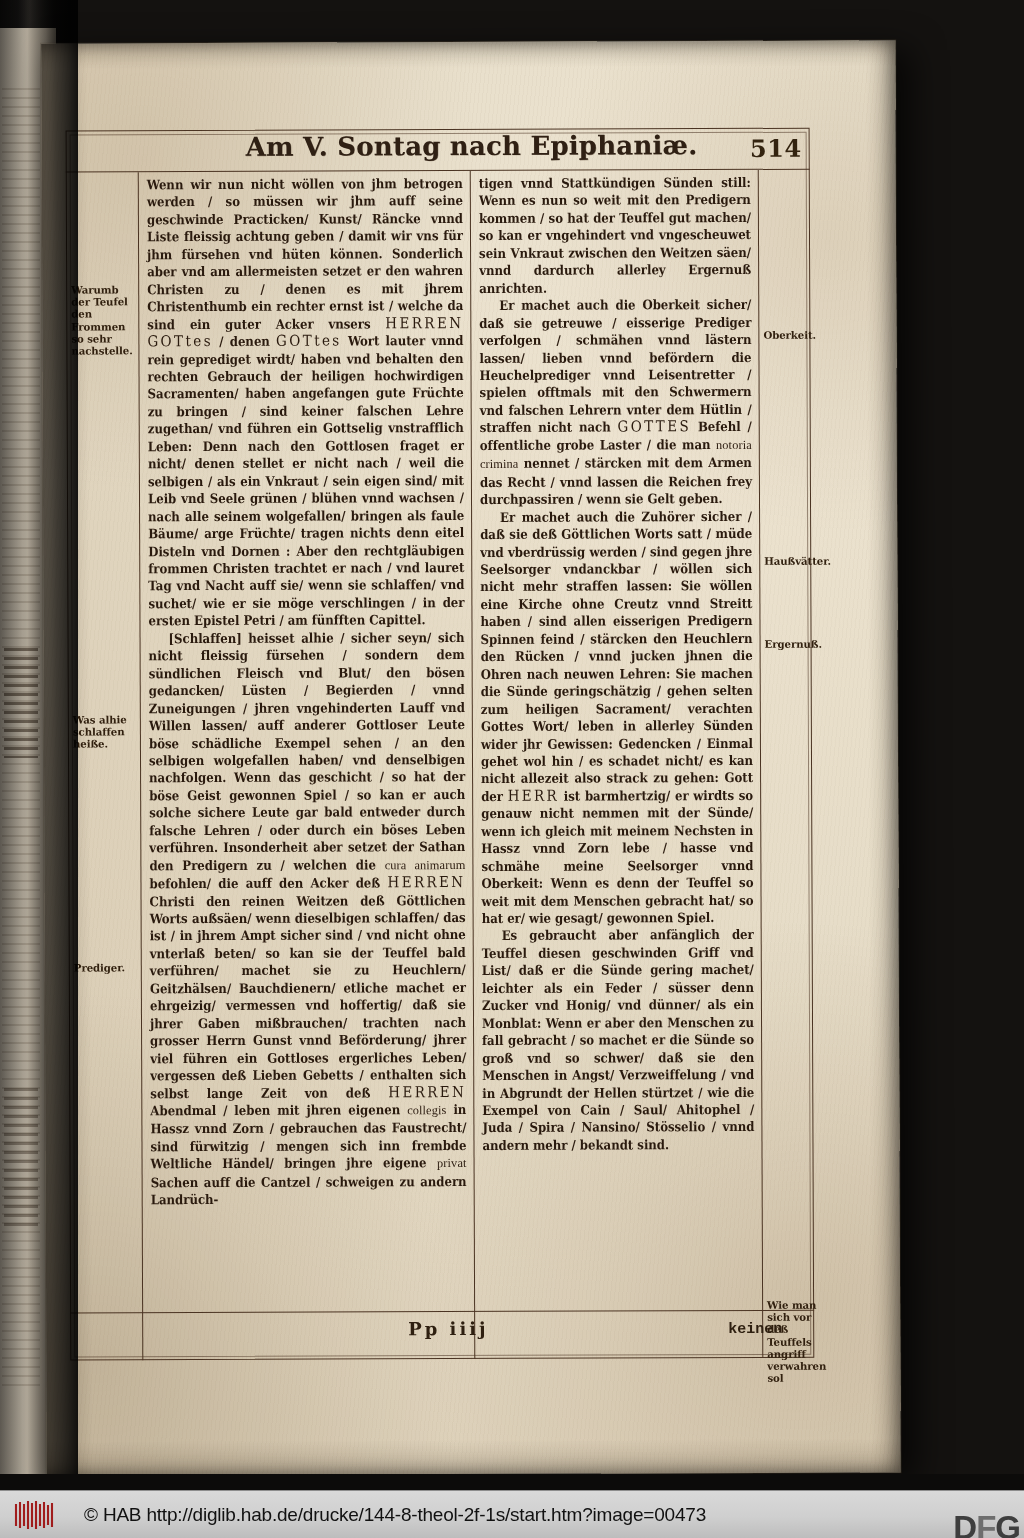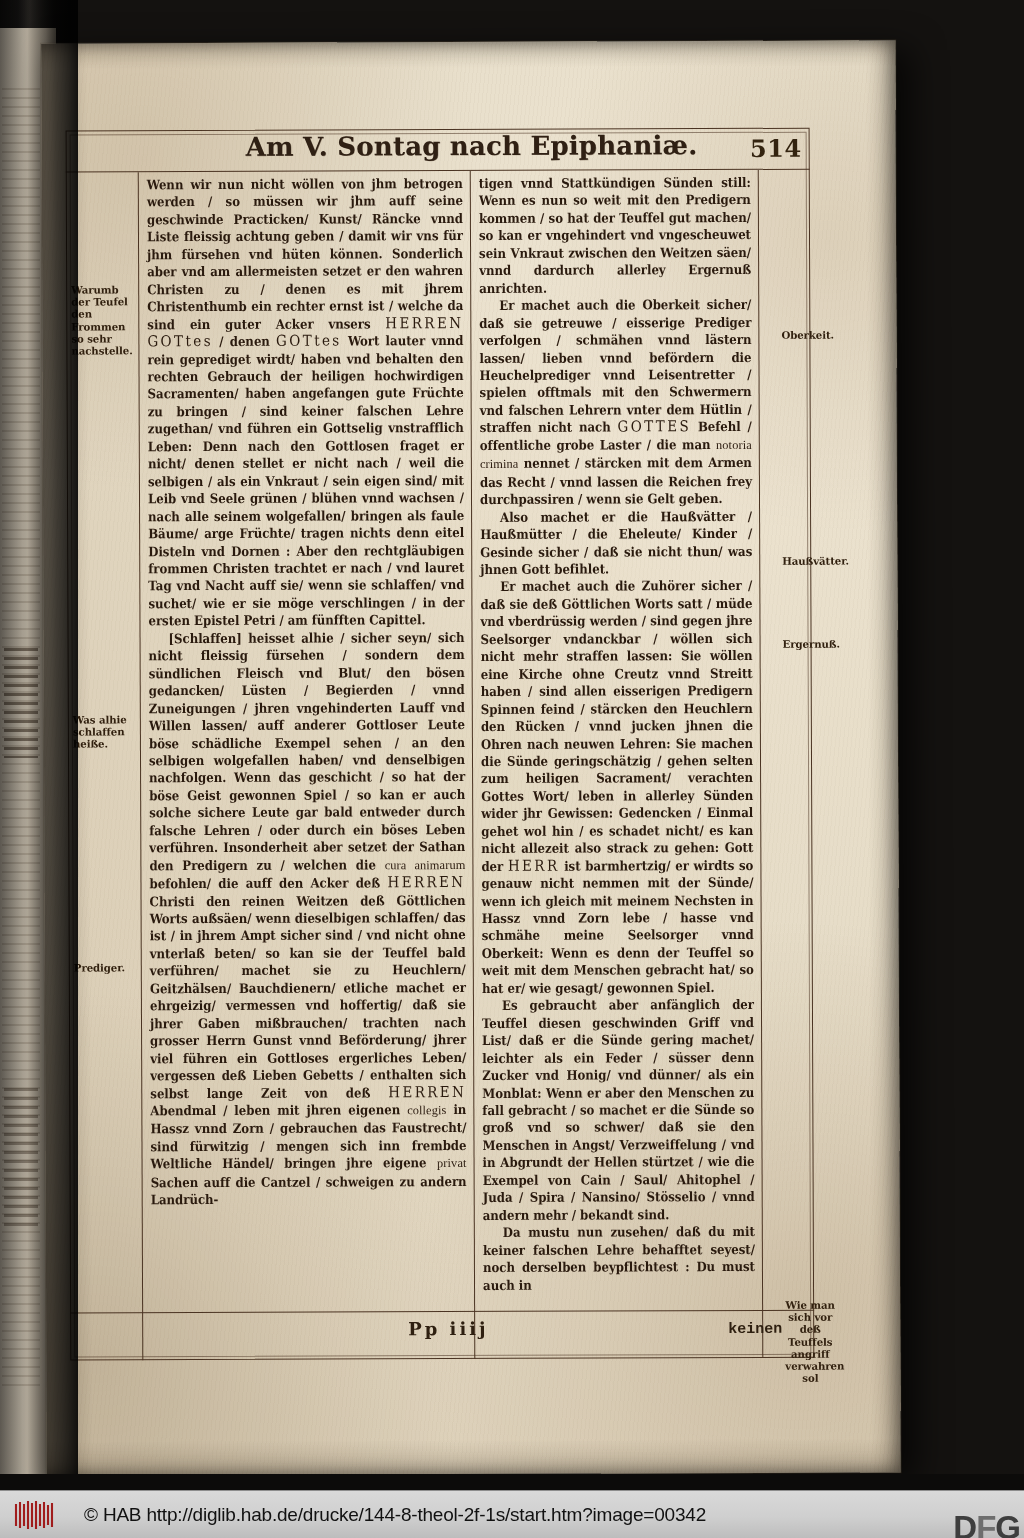--- a/index.html
+++ b/index.html
@@ -214,21 +214,21 @@
     position: absolute;
     z-index: 6;
     font-family: "DejaVu Serif", serif;
     font-weight: 600;
     font-size: 10.2px;
     line-height: 12.2px;
     color: #31200f;
     letter-spacing: -.1px;
   }
   .margin-note.left  { left: 29px; width: 65px; text-align: left; }
-  .margin-note.right { left: 739px; width: 50px; text-align: center; }
+  .margin-note.right { left: 721px; width: 50px; text-align: left; }
 
   #note-warumb   { top: 240px; }
   #note-alhie    { top: 670px; }
   #note-prediger { top: 918px; }
 
   #note-oberkeit  { top: 288px; }
   #note-hausv     { top: 514px; }
   #note-zuhoerer  { top: 597px; }
   #note-wieman    { top: 1258px; }
 
@@ -342,24 +342,22 @@
     <div class="margin-note right" id="note-wieman">Wie man sich vor deß Teuffels angriff verwahren sol</div>
 
     <div class="col fk" id="col-left">
       <p>Wenn wir nun nicht wöllen von jhm betrogen werden / so müssen wir jhm auff seine geschwinde Practicken/ Kunst/ Räncke vnnd Liste fleissig achtung geben / damit wir vns für jhm fürsehen vnd hüten können. Sonderlich aber vnd am allermeisten setzet er den wahren Christen zu / denen es mit jhrem Christenthumb ein rechter ernst ist / welche da sind ein guter Acker vnsers <span class="caps"><span class="caps">HERR</span>EN</span> <span class="caps">GOTtes</span> / denen <span class="caps">GOTtes</span> Wort lauter vnnd rein geprediget wirdt/ haben vnd behalten den rechten Gebrauch der heiligen hochwirdigen Sacramenten/ haben angefangen gute Früchte zu bringen / sind keiner falschen Lehre zugethan/ vnd führen ein Gottselig vnstrafflich Leben: Denn nach den Gottlosen fraget er nicht/ denen stellet er nicht nach / weil die selbigen / als ein Vnkraut / sein eigen sind/ mit Leib vnd Seele grünen / blühen vnnd wachsen / nach alle seinem wolgefallen/ bringen als faule Bäume/ arge Früchte/ tragen nichts denn eitel Disteln vnd Dornen : Aber den rechtgläubigen frommen Christen trachtet er nach / vnd lauret Tag vnd Nacht auff sie/ wenn sie schlaffen/ vnd suchet/ wie er sie möge verschlingen / in der ersten Epistel Petri / am fünfften Capittel.</p>
       <p class="brk">[Schlaffen] heisset alhie / sicher seyn/ sich nicht fleissig fürsehen / sondern dem sündlichen Fleisch vnd Blut/ den bösen gedancken/ Lüsten / Begierden / vnnd Zuneigungen / jhren vngehinderten Lauff vnd Willen lassen/ auff anderer Gottloser Leute böse schädliche Exempel sehen / an den selbigen wolgefallen haben/ vnd denselbigen nachfolgen. Wenn das geschicht / so hat der böse Geist gewonnen Spiel / so kan er auch solche sichere Leute gar bald entweder durch falsche Lehren / oder durch ein böses Leben verführen. Insonderheit aber setzet der Sathan den Predigern zu / welchen die <span class="lat">cura animarum</span> befohlen/ die auff den Acker deß <span class="caps"><span class="caps">HERR</span>EN</span> Christi den reinen Weitzen deß Göttlichen Worts außsäen/ wenn dieselbigen schlaffen/ das ist / in jhrem Ampt sicher sind / vnd nicht ohne vnterlaß beten/ so kan sie der Teuffel bald verführen/ machet sie zu Heuchlern/ Geitzhälsen/ Bauchdienern/ etliche machet er ehrgeizig/ vermessen vnd hoffertig/ daß sie jhrer Gaben mißbrauchen/ trachten nach grosser Herrn Gunst vnnd Beförderung/ jhrer viel führen ein Gottloses ergerliches Leben/ vergessen deß Lieben Gebetts / enthalten sich selbst lange Zeit von deß <span class="caps"><span class="caps">HERR</span>EN</span> Abendmal / leben mit jhren eigenen <span class="lat">collegis</span> in Hassz vnnd Zorn / gebrauchen das Faustrecht/ sind fürwitzig / mengen sich inn frembde Weltliche Händel/ bringen jhre eigene <span class="lat">privat</span> Sachen auff die Cantzel / schweigen zu andern Landrüch-</p>
     </div>
 
     <div class="col fk" id="col-right">
       <p>tigen vnnd Stattkündigen Sünden still: Wenn es nun so weit mit den Predigern kommen / so hat der Teuffel gut machen/ so kan er vngehindert vnd vngescheuwet sein Vnkraut zwischen den Weitzen säen/ vnnd dardurch allerley Ergernuß anrichten.</p>
       <p class="ind">Er machet auch die Oberkeit sicher/ daß sie getreuwe / eisserige Prediger verfolgen / schmähen vnnd lästern lassen/ lieben vnnd befördern die Heuchelprediger vnnd Leisentretter / spielen offtmals mit den Schwermern vnd falschen Lehrern vnter dem Hütlin / straffen nicht nach <span class="caps">GOTTES</span> Befehl / offentliche grobe Laster / die man <span class="lat">notoria crimina</span> nennet / stärcken mit dem Armen das Recht / vnnd lassen die Reichen frey durchpassiren / wenn sie Gelt geben.</p>
-      <p class="ind">Also machet er die Haußvätter / Haußmütter / die Eheleute/ Kinder / Gesinde sicher / daß sie nicht thun/ was jhnen Gott befihlet.</p>
       <p class="ind">Er machet auch die Zuhörer sicher / daß sie deß Göttlichen Worts satt / müde vnd vberdrüssig werden / sind gegen jhre Seelsorger vndanckbar / wöllen sich nicht mehr straffen lassen: Sie wöllen eine Kirche ohne Creutz vnnd Streitt haben / sind allen eisserigen Predigern Spinnen feind / stärcken den Heuchlern den Rücken / vnnd jucken jhnen die Ohren nach neuwen Lehren: Sie machen die Sünde geringschätzig / gehen selten zum heiligen Sacrament/ verachten Gottes Wort/ leben in allerley Sünden wider jhr Gewissen: Gedencken / Einmal gehet wol hin / es schadet nicht/ es kan nicht allezeit also strack zu gehen: Gott der <span class="caps">HERR</span> ist barmhertzig/ er wirdts so genauw nicht nemmen mit der Sünde/ wenn ich gleich mit meinem Nechsten in Hassz vnnd Zorn lebe / hasse vnd schmähe meine Seelsorger vnnd Oberkeit: Wenn es denn der Teuffel so weit mit dem Menschen gebracht hat/ so hat er/ wie gesagt/ gewonnen Spiel.</p>
       <p class="ind">Es gebraucht aber anfänglich der Teuffel diesen geschwinden Griff vnd List/ daß er die Sünde gering machet/ leichter als ein Feder / süsser denn Zucker vnd Honig/ vnd dünner/ als ein Monblat: Wenn er aber den Menschen zu fall gebracht / so machet er die Sünde so groß vnd so schwer/ daß sie den Menschen in Angst/ Verzweiffelung / vnd in Abgrundt der Hellen stürtzet / wie die Exempel von Cain / Saul/ Ahitophel / Juda / Spira / Nansino/ Stösselio / vnnd andern mehr / bekandt sind.</p>
-      <p class="ind">Da mustu nun zusehen/ daß du mit keiner falschen Lehre behafftet seyest/ noch derselben beypflichtest : Du must auch in</p>
     </div>
 
     <div id="sig-rule"></div>
     <div id="sig-line">
       <div id="signature-mark">Pp  iiij</div>
       <div id="catchword">keinen</div>
     </div>
 
     <div class="edge-dark"></div>
   </div>
@@ -377,16 +375,16 @@
       <path d="M18 1 L18 29"></path>
       <path d="M22 3 L22 27"></path>
       <path d="M26 1 L26 29"></path>
       <path d="M30 4 L30 26"></path>
       <path d="M34 2 L34 28"></path>
       <path d="M38 5 L38 25"></path>
       <path d="M42 3 L42 27"></path>
     </g>
   </svg>
 
-  <div id="footer-credit">© HAB http://diglib.hab.de/drucke/144-8-theol-2f-1s/start.htm?image=00342</div>
+  <div id="footer-credit">© HAB http://diglib.hab.de/drucke/144-8-theol-2f-1s/start.htm?image=00473</div>
 
   <div id="dfg-logo"><span class="d">D</span><span class="f">F</span><span class="g">G</span></div>
 </div>
 
 </body></html>

